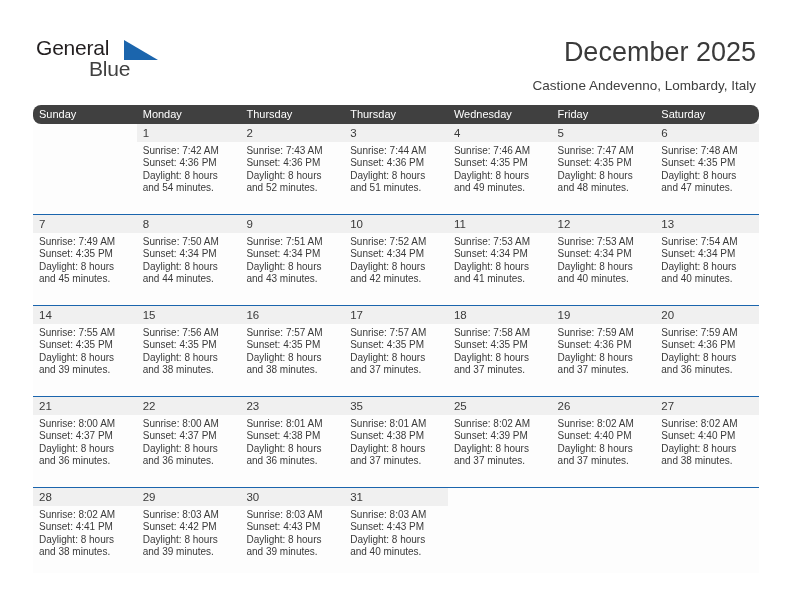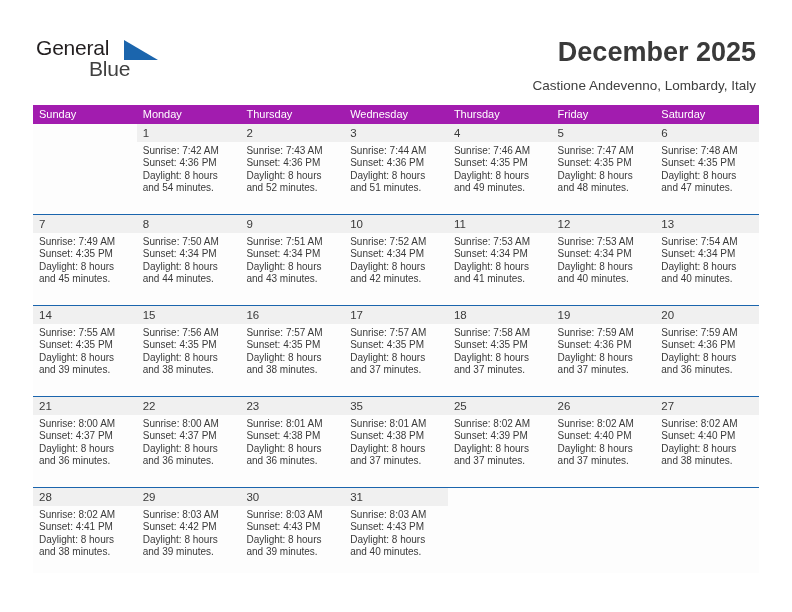--- a/index.html
+++ b/index.html
@@ -55,21 +55,21 @@
     border-left: 34px solid #1b65ad;
     border-top: 20px solid transparent;
   }
 
   .title {
     position: absolute;
     right: 36px;
     top: 36px;
     font-size: 27px;
     color: #3a3a3a;
-    font-weight: bold;
+    font-weight: normal;
     line-height: 32px;
     text-align: right;
     white-space: nowrap;
   }
   .subtitle {
     position: absolute;
     right: 36px;
     top: 78px;
     font-size: 13.5px;
     color: #404040;
@@ -82,21 +82,22 @@
   .calendar {
     position: absolute;
     left: 33px;
     top: 105px;
     width: 726px;
   }
   .dow-row {
     display: flex;
     width: 726px;
     height: 19px;
-    background: #a21caf;
+    background: #404040;
+    border-radius: 8px;
   }
   .dow {
     flex: 1 1 0;
     color: #ffffff;
     font-size: 11px;
     line-height: 19px;
     padding-left: 6px;
     white-space: nowrap;
     overflow: hidden;
   }
@@ -149,22 +150,22 @@
     <div class="title">December 2025</div>
     <div class="subtitle">Castione Andevenno, Lombardy, Italy</div>
 
   </div>
 
   <div class="calendar">
     <div class="dow-row" id="dow-row">
         <div class="dow">Sunday</div>
         <div class="dow">Monday</div>
         <div class="dow">Thursday</div>
+        <div class="dow">Thursday</div>
         <div class="dow">Wednesday</div>
-        <div class="dow">Thursday</div>
         <div class="dow">Friday</div>
         <div class="dow">Saturday</div>
       </div>
     <div id="weeks-container">
         <div class="week">
           <div class="cell blank">
             <div class="datebar"></div>
           </div>
           <div class="cell">
             <div class="datebar">1</div>

